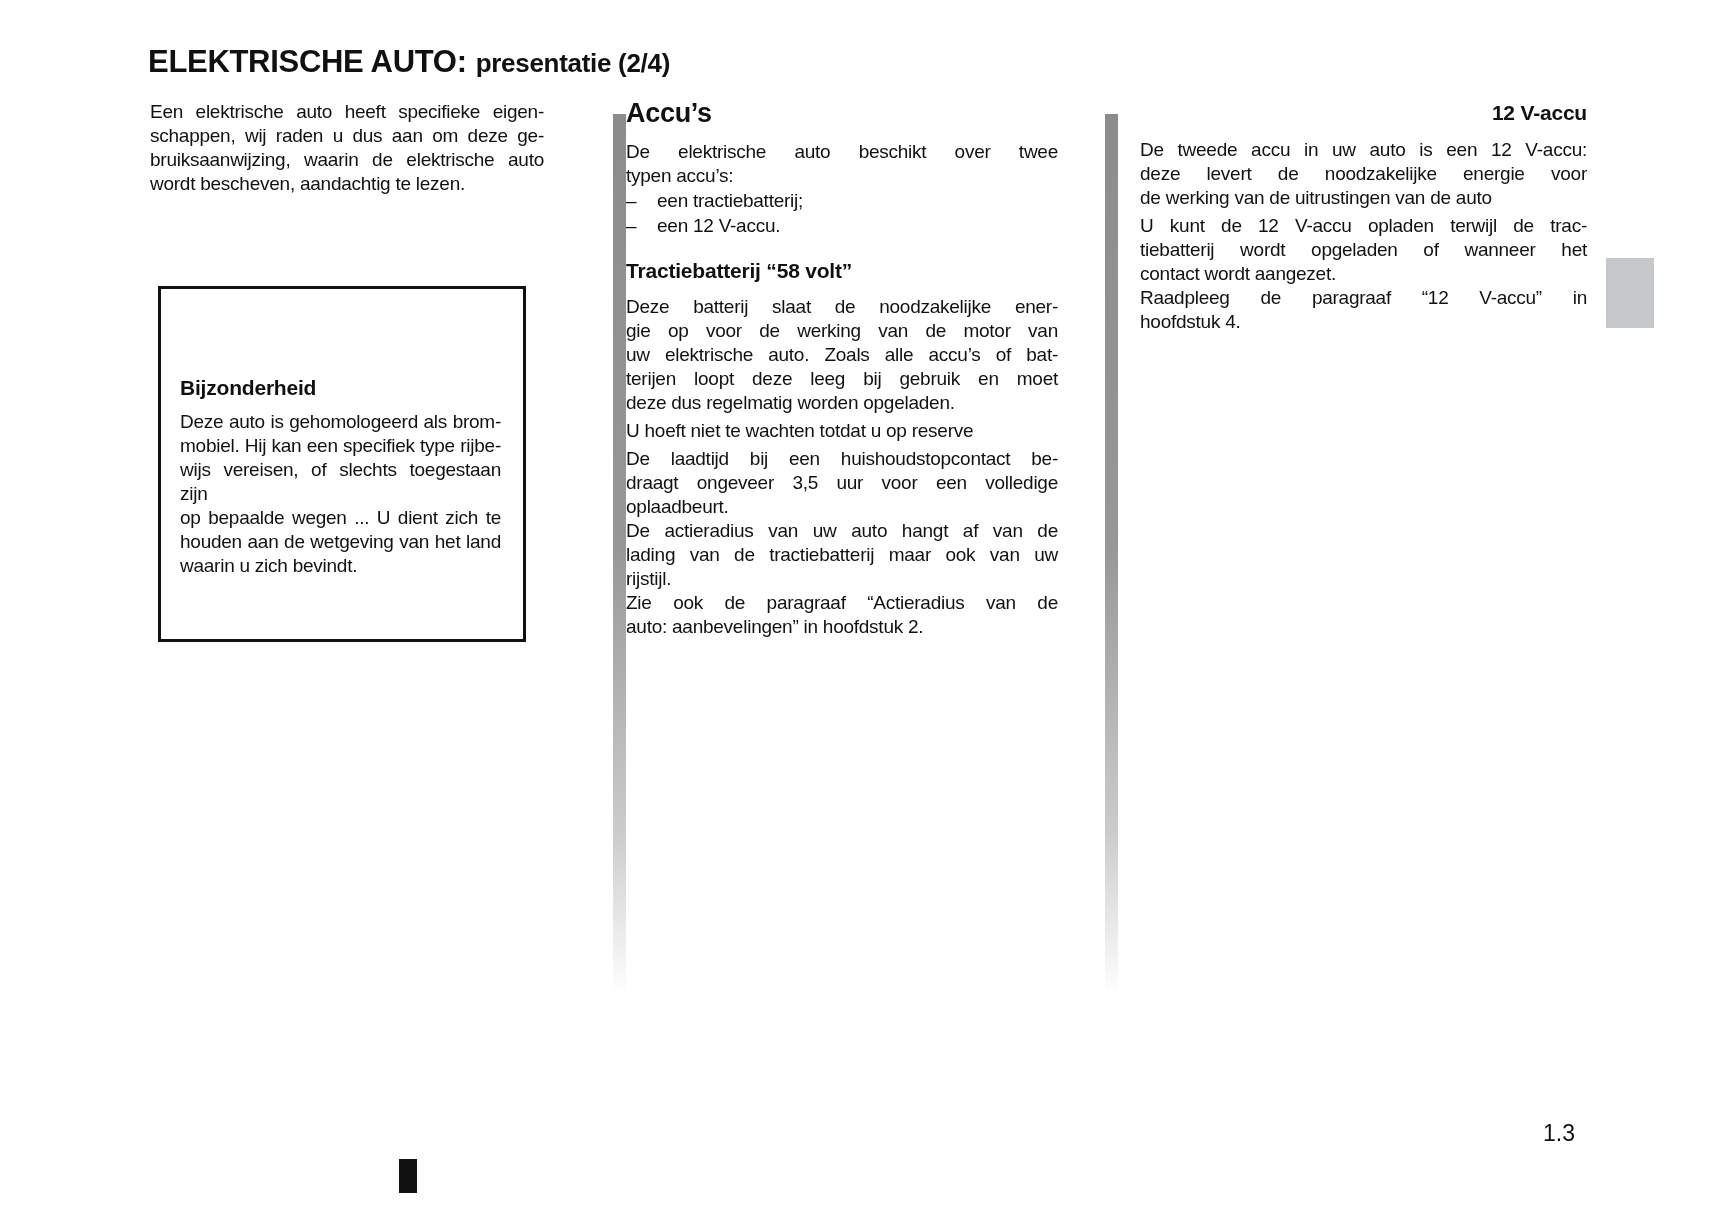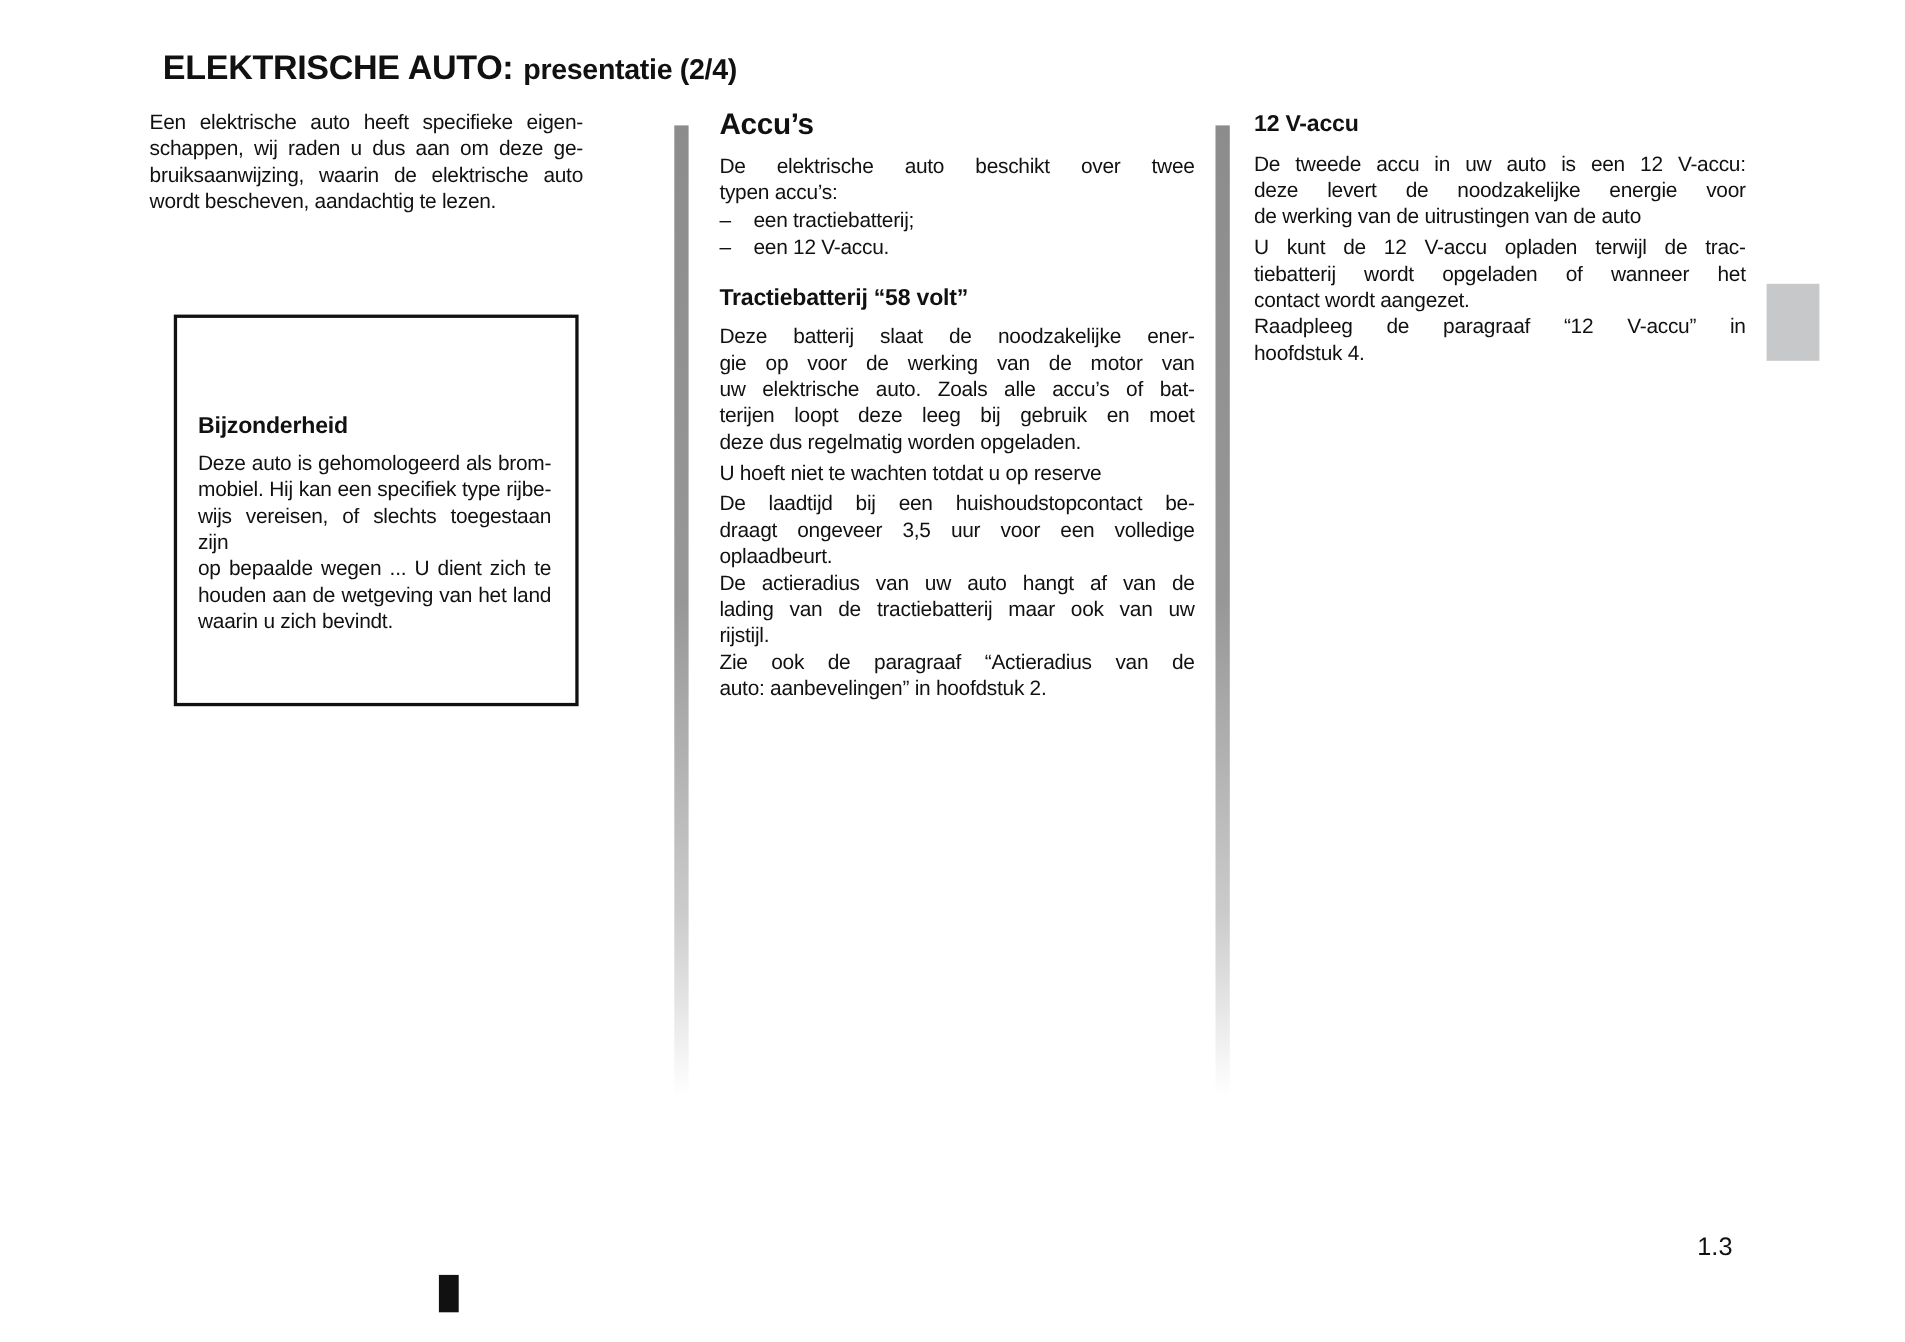--- a/index.html
+++ b/index.html
@@ -22,49 +22,49 @@
   .page-title{left:148px;top:44px;white-space:nowrap;}
   .page-title .t-main{font-size:31px;font-weight:bold;letter-spacing:-0.3px;}
   .page-title .t-sub{font-size:26px;font-weight:bold;letter-spacing:-0.3px;margin-left:9px;}
 
   
   .body-text{font-size:19px;line-height:24px;letter-spacing:-0.25px;}
   .para .tline{text-align:justify;text-align-last:justify;text-justify:inter-word;}
   .para .tline:last-child{text-align-last:left;}
 
   
-  .col1-intro{left:136px;top:100px;width:394px;}
+  .col1-intro{left:150px;top:100px;width:394px;}
   .note-box{
     left:158px;top:286px;width:368px;height:356px;
     border:3px solid var(--text);
     padding:86px 22px 0 19px;
   }
   .note-box h3{font-size:21px;font-weight:bold;line-height:26px;margin-bottom:9px;letter-spacing:-0.2px;}
 
   
   .divider{
     top:114px;width:13px;height:900px;
     background:linear-gradient(to bottom, var(--divider_top) 0%, #979797 48%, #cccccc 80%, #ffffff 98%);
   }
   .divider-1{left:613px;}
   .divider-2{left:1105px;}
 
   
-  .col2{left:654px;top:96px;width:432px;}
+  .col2{left:626px;top:96px;width:432px;}
   .col2 h2{font-size:27px;font-weight:bold;line-height:34px;margin-bottom:10px;letter-spacing:-0.3px;}
   .col2 .p1{margin-bottom:0;}
   .battery-list{margin:0 0 0 0;}
   .list-item{position:relative;padding-left:31px;line-height:25px;}
   .list-item .dash{position:absolute;left:0;top:0;}
   .subheading{font-size:21px;font-weight:bold;line-height:26px;margin-top:20px;margin-bottom:11px;letter-spacing:-0.2px;}
   .gap{margin-top:4px;}
 
   
   .col3{left:1140px;top:100px;width:447px;}
-  .col3 h3{font-size:21px;font-weight:bold;line-height:26px;margin-bottom:12px;letter-spacing:-0.2px;}
+  .col3 h3{font-size:21px;font-weight:bold;line-height:26px;margin-bottom:12px;letter-spacing:-0.2px;text-align:right;}
 
   
   .side-tab{left:1606px;top:258px;width:48px;height:70px;background:var(--tab);}
   .page-number{left:1543px;top:1120px;font-size:23px;letter-spacing:0;text-align:center;}
   .print-mark{left:399px;top:1159px;width:18px;height:34px;background:var(--mark);}
 </style>
 </head>
 <body>
 
 <div class="abs page-title">

